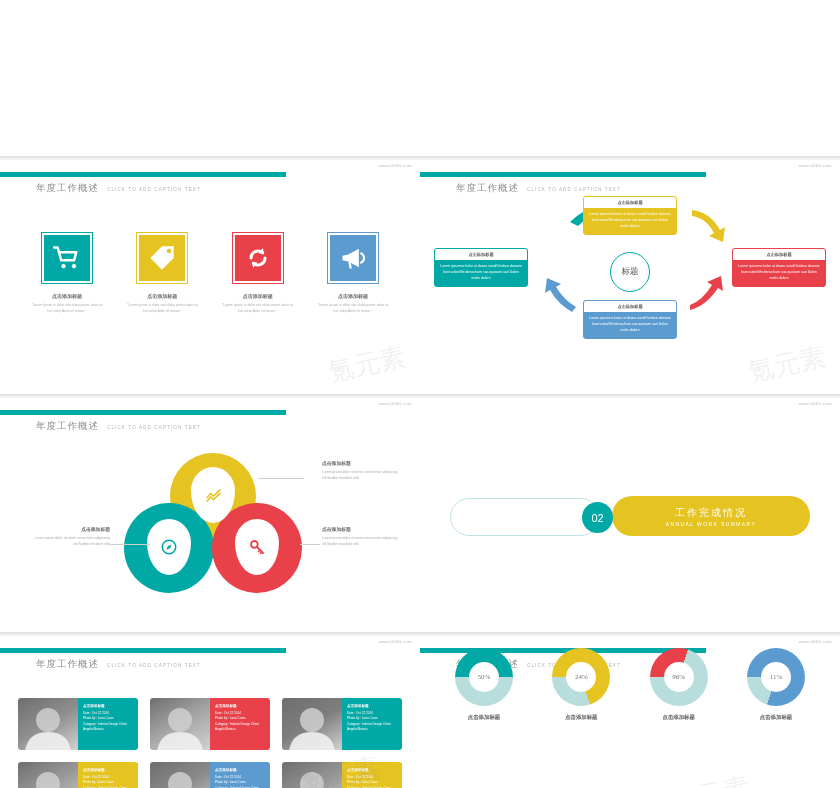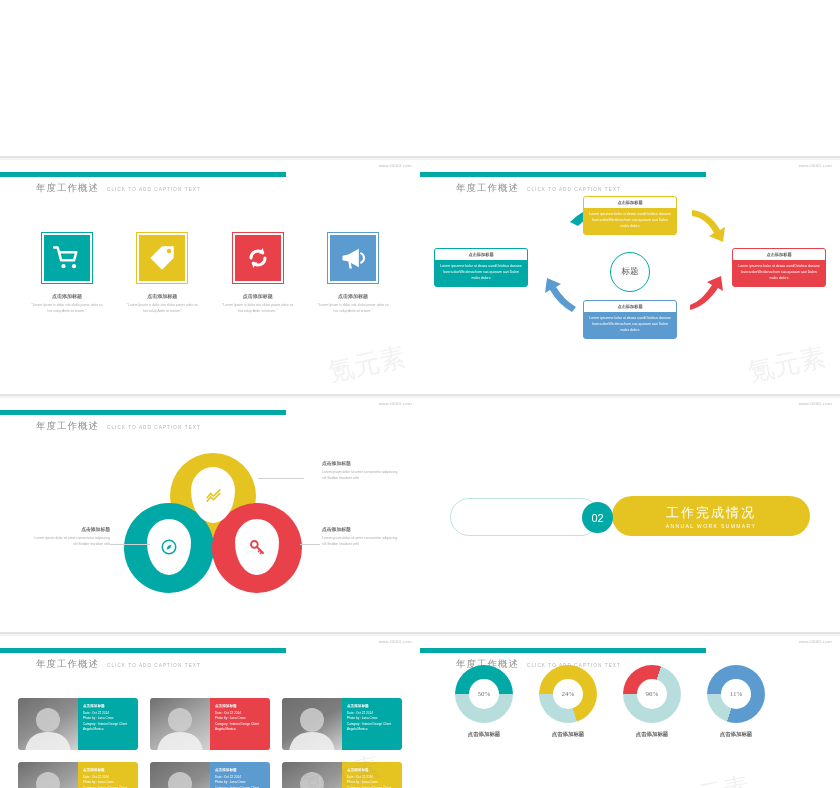--- a/index.html
+++ b/index.html
@@ -78,35 +78,35 @@
 
   
   .divwrap { position: absolute; left: 30px; top: 94px; width: 360px; height: 44px; display: flex; align-items: flex-end; }
   .divleft { width: 150px; height: 38px; border: 1.2px solid #bfe3e2; border-radius: 19px; background: #fff;
              position: relative; }
   .divnum { position: absolute; right: -14px; top: 3px; width: 31px; height: 31px; border-radius: 50%;
             background: #00a9a5; color: #fff; display: flex; align-items: center; justify-content: center;
             font-size: 11px; }
   .divright { margin-left: 12px; flex: 1; height: 40px; background: #e5c320; border-radius: 20px;
               display: flex; flex-direction: column; align-items: center; justify-content: center; }
-  .divright .cn { font-size: 13px; color: #fff; letter-spacing: 2px; font-family: "DejaVu Sans", sans-serif; }
+  .divright .cn { font-size: 10px; color: #fff; letter-spacing: 2px; font-family: "DejaVu Sans", sans-serif; }
   .divright .en { font-size: 5px; color: #fff; letter-spacing: 1.4px; margin-top: 1px; }
 
   
   .cards { position: absolute; left: 18px; top: 62px; width: 384px;
            display: grid; grid-template-columns: repeat(3, 1fr); gap: 12px 12px; }
   .card { height: 52px; display: flex; border-radius: 3px; overflow: hidden; }
   .photo { width: 50%; position: relative; background: #9a9a9a; filter: grayscale(1); }
   .cinfo { width: 50%; padding: 6px 5px; }
   .cinfo .t { font-size: 3.6px; font-weight: bold; color: #fff; margin-bottom: 3px;
               font-family: "DejaVu Sans", sans-serif; }
   .cinfo .l { font-size: 3.1px; color: #fff; line-height: 1.75; }
 
   
-  .donuts { position: absolute; left: 22px; top: 29px; width: 376px; display: flex; justify-content: flex-start; }
+  .donuts { position: absolute; left: 22px; top: 12px; width: 376px; display: flex; justify-content: space-between; }
   .dcell { width: 84px; text-align: center; }
   .dchart { width: 58px; height: 58px; margin: 0 auto; border-radius: 50%; position: relative; }
   .dchart .hole { position: absolute; inset: 14px; border-radius: 50%; background: #fff;
                   display: flex; align-items: center; justify-content: center;
                   font-size: 7px; color: #777; font-family: "Liberation Serif", serif; }
   .dcell .cap { margin-top: 8px; font-size: 5.4px; font-weight: bold; color: #5e5e5e;
                 font-family: "DejaVu Sans", sans-serif; }
 </style>
 </head>
 <body>

